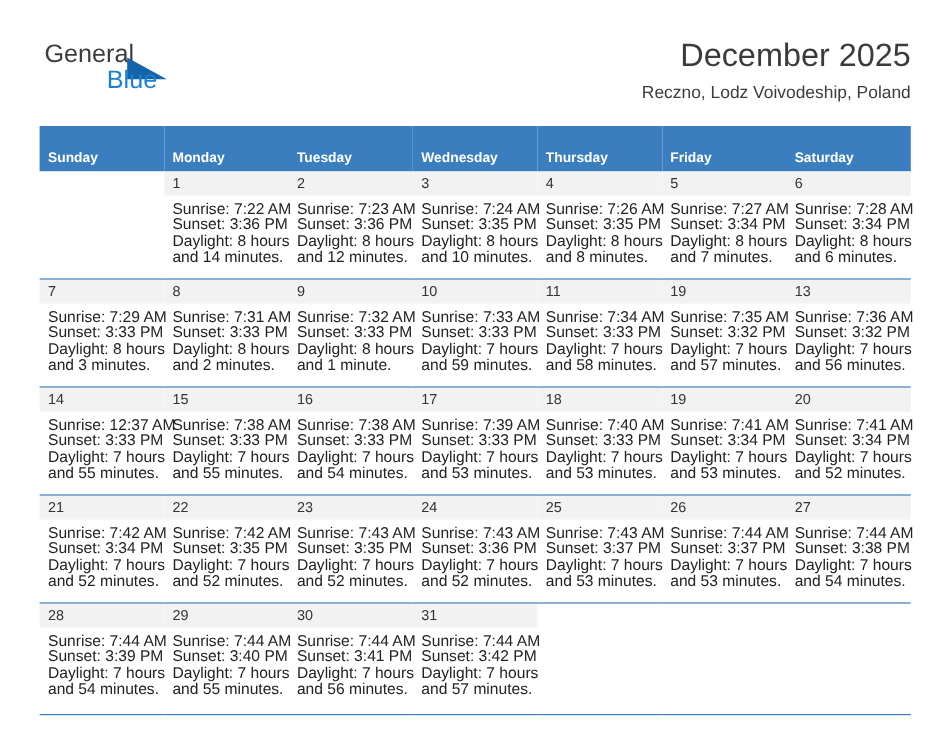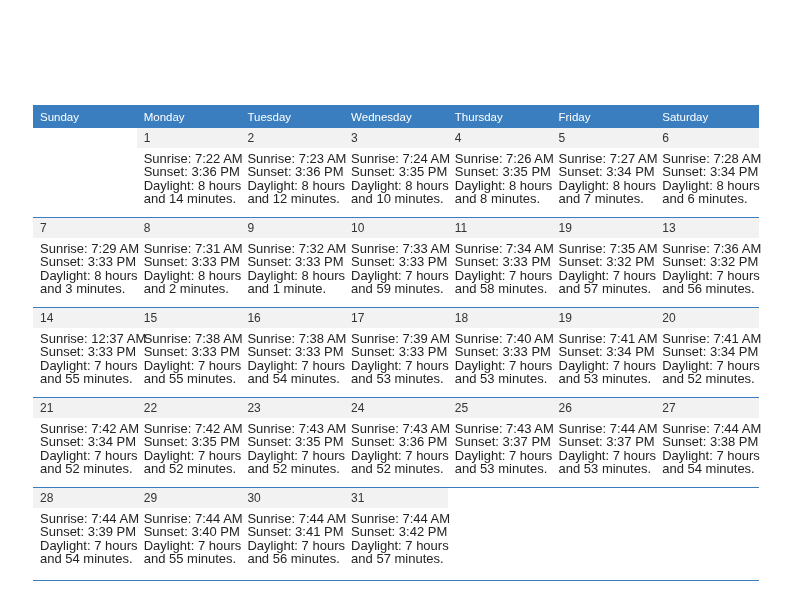--- a/index.html
+++ b/index.html
@@ -89,23 +89,23 @@
     left: 33px;
     top: 105px;
     width: 726px;
     border-collapse: collapse;
     table-layout: fixed;
   }
   .calendar th {
     background: #3b7ebf;
     color: #ffffff;
     font-size: 11.5px;
-    font-weight: normal;
+    font-weight: bold;
     text-align: left;
-    padding: 6px 0 5px 7px;
+    padding: 21px 0 5px 7px;
     height: 11px;
     border: none;
   }
   .calendar td {
     vertical-align: top;
     padding: 0;
     border: none;
     border-bottom: 1px solid #3b7ebf;
     height: 89px;
     background: #ffffff;
@@ -136,20 +136,34 @@
   }
   .info div {
     white-space: nowrap;
   }
 </style>
 </head>
 <body>
 
 <div class="page">
 
+  <div class="top-header">
+
+    <div class="logo">
+      <span class="logo-general">General</span>
+      <span class="logo-triangle"></span>
+      <span class="logo-blue">Blue</span>
+    </div>
+
+    <div class="title-block">
+      <div class="cal-title">December 2025</div>
+      <div class="cal-subtitle">Reczno, Lodz Voivodeship, Poland</div>
+    </div>
+
+  </div>
 
   <table class="calendar">
     <thead>
       <tr id="weekday-row">
           <th>Sunday</th>
           <th>Monday</th>
           <th>Tuesday</th>
           <th>Wednesday</th>
           <th>Thursday</th>
           <th>Friday</th>

